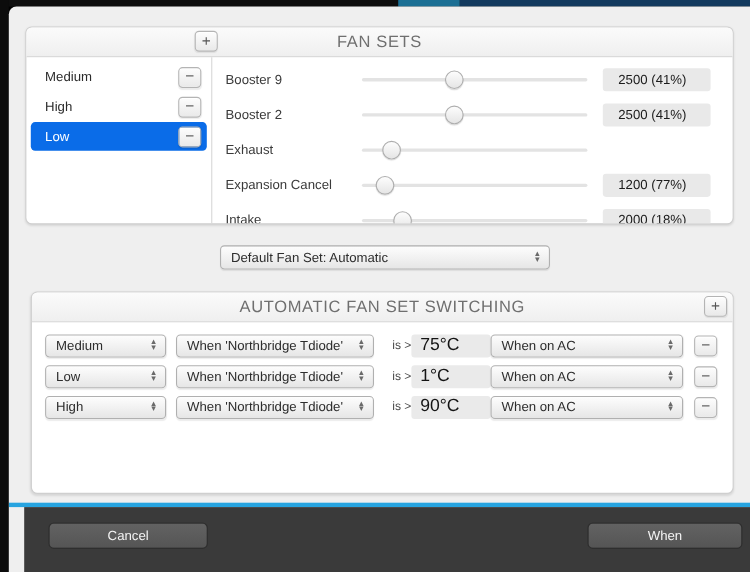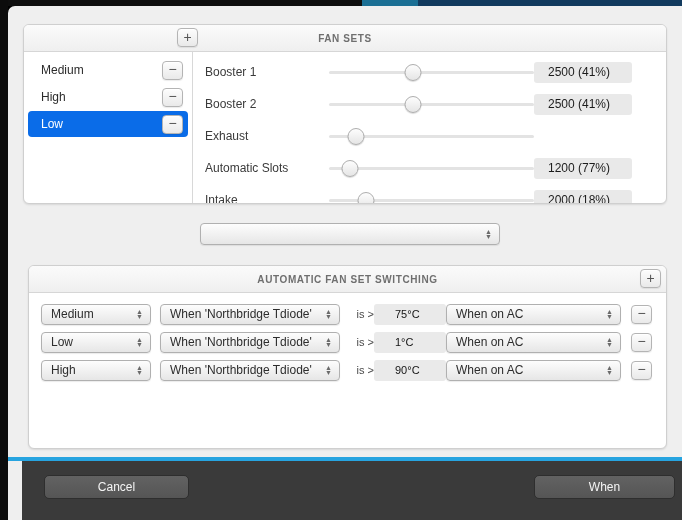--- a/index.html
+++ b/index.html
@@ -28,21 +28,21 @@
     box-shadow: 0 1px 2px rgba(0,0,0,.10);
     overflow: hidden;
   }
   .panel-header {
     height: 27px; position: relative;
     background: linear-gradient(#fbfbfb, #efefef);
     border-bottom: 1px solid #d6d6d6;
   }
   .panel-title {
     position: absolute; left: 0; right: 0; top: 0; line-height: 27px;
-    text-align: center; font-size: 10px; font-weight: bold;
+    text-align: center; font-size: 15px; font-weight: normal;
     letter-spacing: .6px; color: #6f6f6f;
   }
 
   
   .sqbtn {
     width: 21px; height: 19px; border: 1px solid #b4b4b4; border-radius: 4px;
     background: linear-gradient(#fdfdfd, #e9e9e9);
     box-shadow: 0 1px 0 rgba(255,255,255,.8) inset, 0 1px 1px rgba(0,0,0,.08);
     display: flex; align-items: center; justify-content: center;
     font-size: 14px; color: #555; line-height: 1; cursor: default; user-select: none;
@@ -71,21 +71,21 @@
     position: absolute; left: 0; right: 0; top: 9px; height: 3px;
     background: #e3e3e3; border-radius: 2px;
   }
   .thumb {
     position: absolute; top: 2px; width: 17px; height: 17px; border-radius: 50%;
     background: linear-gradient(#fdfdfd, #e5e5e5);
     border: 1px solid #aeaeae; box-shadow: 0 1px 1px rgba(0,0,0,.15);
     transform: translateX(-50%);
   }
   .val-field {
-    width: 98px; height: 21px; border-radius: 3px;
+    margin-left: 14px; width: 98px; height: 21px; border-radius: 3px;
     background: #e9e9e9; display: flex; align-items: center;
     padding-left: 14px; font-size: 12px; color: #1c1c1c;
   }
 
   
   .popup {
     border: 1px solid #b0b0b0; border-radius: 4px;
     background: linear-gradient(#fdfdfd, #e6e6e6);
     box-shadow: 0 1px 1px rgba(0,0,0,.08);
     display: flex; align-items: center; position: relative;
@@ -104,22 +104,22 @@
   #autoPanel .plus-wrap { position: absolute; right: 5px; top: 3px; }
 
   .rules { padding: 7px 0 0 0; }
   .rule-row { height: 28px; display: flex; align-items: center; padding-left: 12px; }
   .rule-row .popup { height: 21px; }
   .pop-set { width: 110px; }
   .pop-sensor { width: 180px; margin-left: 9px; }
   .is-gt { width: 34px; text-align: right; font-size: 11px; color: #4a4a4a; }
   .temp-field {
     width: 72px; height: 21px; border-radius: 3px; background: #eaeaea;
-    display: flex; align-items: center; padding-left: 21px;
-    font-size: 11px; color: #141414;
+    display: flex; align-items: center; padding-left: 8px;
+    font-size: 16px; color: #141414;
   }
   .pop-power { width: 175px; }
   .minus-wrap { margin-left: 10px; }
 
   
   .accent-line { position: absolute; left: 0; bottom: 59px; width: 674px; height: 4px; background: #27a4e0; }
   .toolbar { position: absolute; left: 0; bottom: 0; width: 674px; height: 59px; background: #3a3a3a; margin-left: 14px; }
   .tbtn {
     position: absolute; top: 14px; height: 24px; border-radius: 5px;
     background: linear-gradient(#626262, #555555);
@@ -166,21 +166,21 @@
           </div>
           <div class="fs-row selected">
             <div class="fs-label">Low</div>
             <div class="sqbtn">
               <span>−</span>
             </div>
           </div>
         </div>
       <div class="fs-sliders" id="fanSliders">
           <div class="slider-row">
-            <div class="slider-name">Booster 1</div>
+            <div class="slider-name">Booster 9</div>
             <div class="track-wrap">
               <div class="track"></div>
               <div class="thumb" style="left:41%"></div>
             </div>
             <div class="val-field">2500 (41%)</div>
           </div>
           <div class="slider-row">
             <div class="slider-name">Booster 2</div>
             <div class="track-wrap">
               <div class="track"></div>
@@ -189,40 +189,41 @@
             <div class="val-field">2500 (41%)</div>
           </div>
           <div class="slider-row">
             <div class="slider-name">Exhaust</div>
             <div class="track-wrap">
               <div class="track"></div>
               <div class="thumb" style="left:13%"></div>
             </div>
           </div>
           <div class="slider-row">
-            <div class="slider-name">Automatic Slots</div>
+            <div class="slider-name">Expansion Cancel</div>
             <div class="track-wrap">
               <div class="track"></div>
               <div class="thumb" style="left:10%"></div>
             </div>
             <div class="val-field">1200 (77%)</div>
           </div>
           <div class="slider-row">
             <div class="slider-name">Intake</div>
             <div class="track-wrap">
               <div class="track"></div>
               <div class="thumb" style="left:18%"></div>
             </div>
             <div class="val-field">2000 (18%)</div>
           </div>
         </div>
     </div>
   </div>
 
   <div class="popup" id="defaultFanSet">
+    <div class="ptext">Default Fan Set: Automatic</div>
     <div class="arrows">
         <div>▲</div>
         <div>▼</div>
       </div>
   </div>
 
   <div class="panel" id="autoPanel">
     <div class="panel-header">
       <div class="panel-title">AUTOMATIC FAN SET SWITCHING</div>
       <div class="plus-wrap">

